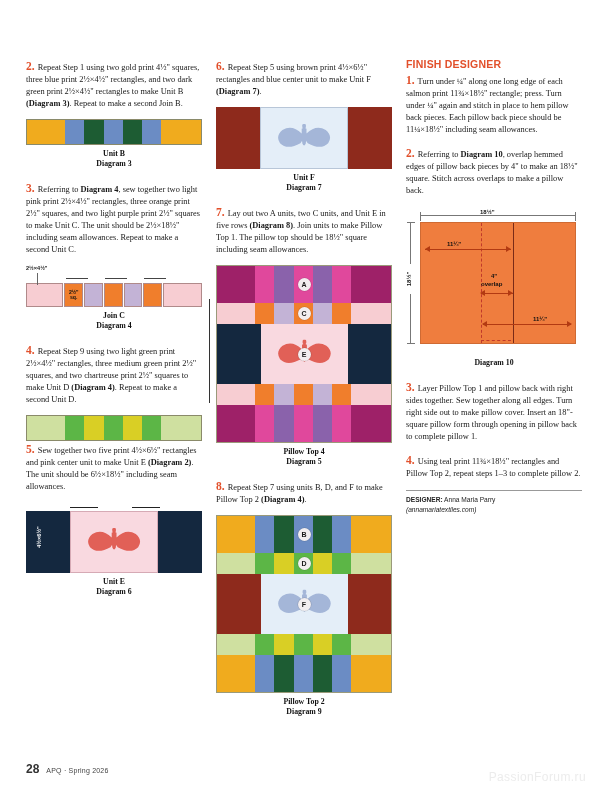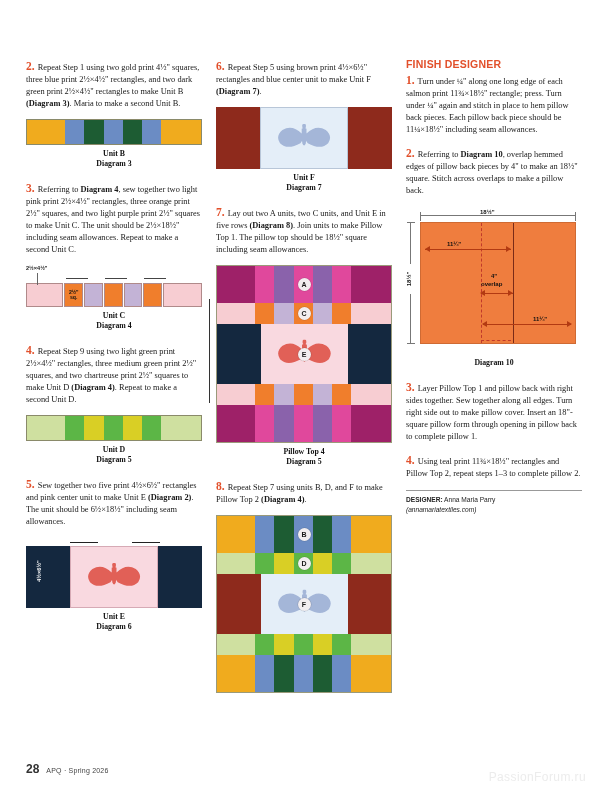--- a/index.html
+++ b/index.html
@@ -221,21 +221,21 @@
 <body>
 
 <div class="page">
 
   <div class="cols">
 
     <div class="col c1">
 
       <p class="step">
         <span class="num">2.</span>
-        <span><span>Repeat Step 1 using two gold print 4½" squares, three blue print 2½×4½" rectangles, and two dark green print 2½×4½" rectangles to make Unit B </span><span class="bold">(Diagram 3)</span><span>. Maria to make a second Unit B.</span></span>
+        <span><span>Repeat Step 1 using two gold print 4½" squares, three blue print 2½×4½" rectangles, and two dark green print 2½×4½" rectangles to make Unit B </span><span class="bold">(Diagram 3)</span><span>. Repeat to make a second Join B.</span></span>
       </p>
 
       <div class="strip">
           <div style="background: rgb(240, 171, 30); width: 22%;"></div>
           <div style="background: rgb(107, 140, 196); width: 11%;"></div>
           <div style="background: rgb(29, 92, 51); width: 11%;"></div>
           <div style="background: rgb(107, 140, 196); width: 11%;"></div>
           <div style="background: rgb(29, 92, 51); width: 11%;"></div>
           <div style="background: rgb(107, 140, 196); width: 11%;"></div>
           <div style="background: rgb(240, 171, 30); width: 23%;"></div>
@@ -265,42 +265,38 @@
             <span>2½"</span>
             <span>sq.</span>
           </div>
           <div style="background: rgb(195, 179, 214); width: 11%;"></div>
           <div style="background: rgb(240, 126, 44); width: 11%;"></div>
           <div style="background: rgb(195, 179, 214); width: 11%;"></div>
           <div style="background: rgb(240, 126, 44); width: 11%;"></div>
           <div style="background: rgb(247, 205, 210); width: 23%;"></div>
         </div>
       <div class="caption">
-        <div>Unit C</div>
+        <div>Join C</div>
         <div>Diagram 4</div>
       </div>
 
       <p class="step">
         <span class="num">4.</span>
         <span><span>Repeat Step 9 using two light green print 2½×4½" rectangles, three medium green print 2½" squares, and two chartreuse print 2½" squares to make Unit D </span><span class="bold">(Diagram 4)</span><span>. Repeat to make a second Unit D.</span></span>
       </p>
 
       <div class="strip">
           <div style="background: rgb(207, 224, 160); width: 22%;"></div>
           <div style="background: rgb(92, 182, 70); width: 11%;"></div>
           <div style="background: rgb(217, 207, 37); width: 11%;"></div>
           <div style="background: rgb(92, 182, 70); width: 11%;"></div>
           <div style="background: rgb(217, 207, 37); width: 11%;"></div>
           <div style="background: rgb(92, 182, 70); width: 11%;"></div>
           <div style="background: rgb(207, 224, 160); width: 23%;"></div>
         </div>
-      <div class="caption">
-        <div>Unit D</div>
-        <div>Diagram 5</div>
-      </div>
 
       <p class="step">
         <span class="num">5.</span>
         <span><span>Sew together two five print 4½×6½" rectangles and pink center unit to make Unit E </span><span class="bold">(Diagram 2)</span><span>. The unit should be 6½×18½" including seam allowances.</span></span>
       </p>
 
       <div style="position:relative;">
         <div style="position:relative;height:9px;">
           <span style="position:absolute;left:44px;top:5px;width:28px;height:1px;background:#222;"></span>
           <span style="position:absolute;left:106px;top:5px;width:28px;height:1px;background:#222;"></span>
@@ -474,20 +470,24 @@
         <div class="prow r5">
             <div style="background: rgb(240, 171, 30); width: 22%;"></div>
             <div style="background: rgb(107, 140, 196); width: 11%;"></div>
             <div style="background: rgb(29, 92, 51); width: 11%;"></div>
             <div style="background: rgb(107, 140, 196); width: 11%;"></div>
             <div style="background: rgb(29, 92, 51); width: 11%;"></div>
             <div style="background: rgb(107, 140, 196); width: 11%;"></div>
             <div style="background: rgb(240, 171, 30); width: 23%;"></div>
           </div>
       </div>
+      <div class="caption">
+        <div>Pillow Top 2</div>
+        <div>Diagram 9</div>
+      </div>
 
     </div>
 
     <div class="col c3">
 
       <h2 class="sec-head">FINISH DESIGNER</h2>
 
       <p class="step">
         <span class="num">1.</span>
         <span><span>Turn under ¼" along one long edge of each salmon print 11¾×18½" rectangle; press. Turn under ¼" again and stitch in place to hem pillow back pieces. Each pillow back piece should be 11¼×18½" including seam allowances.</span></span>

